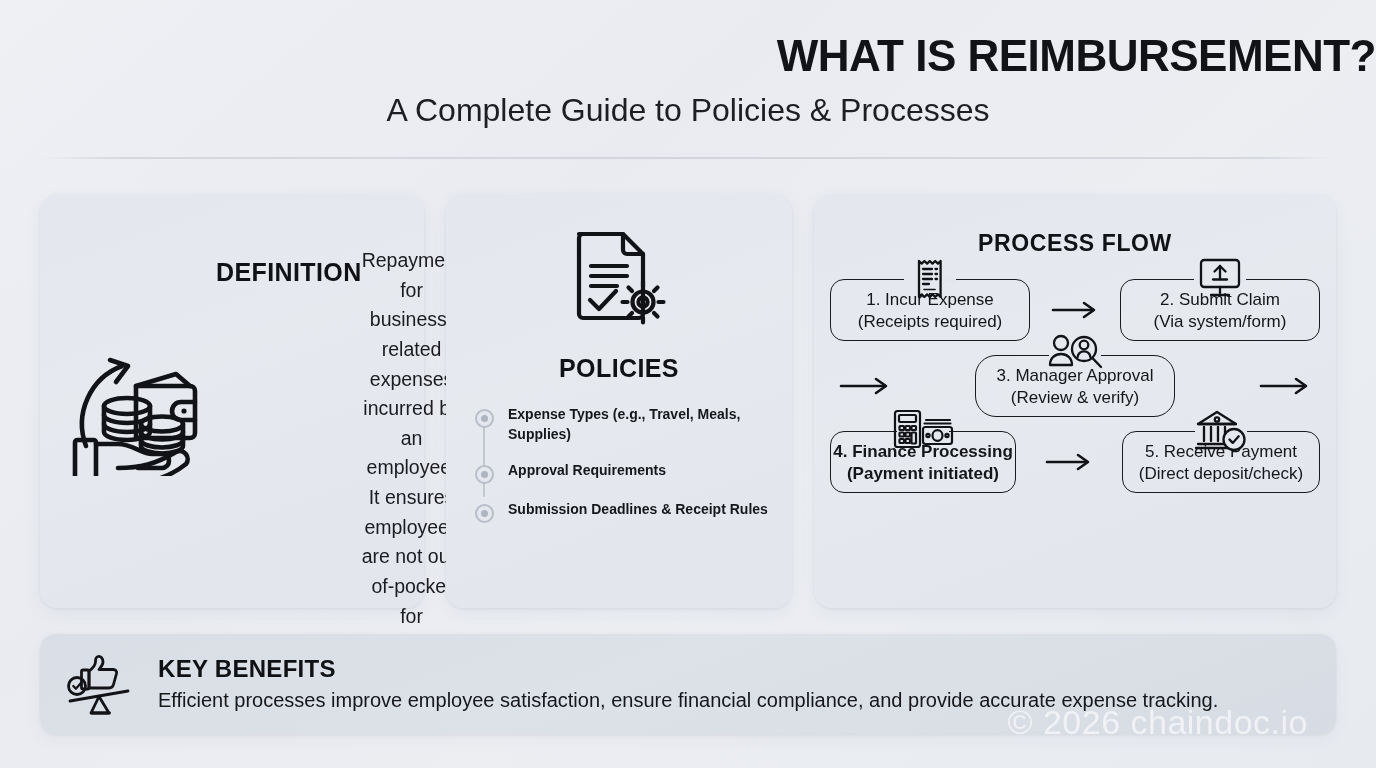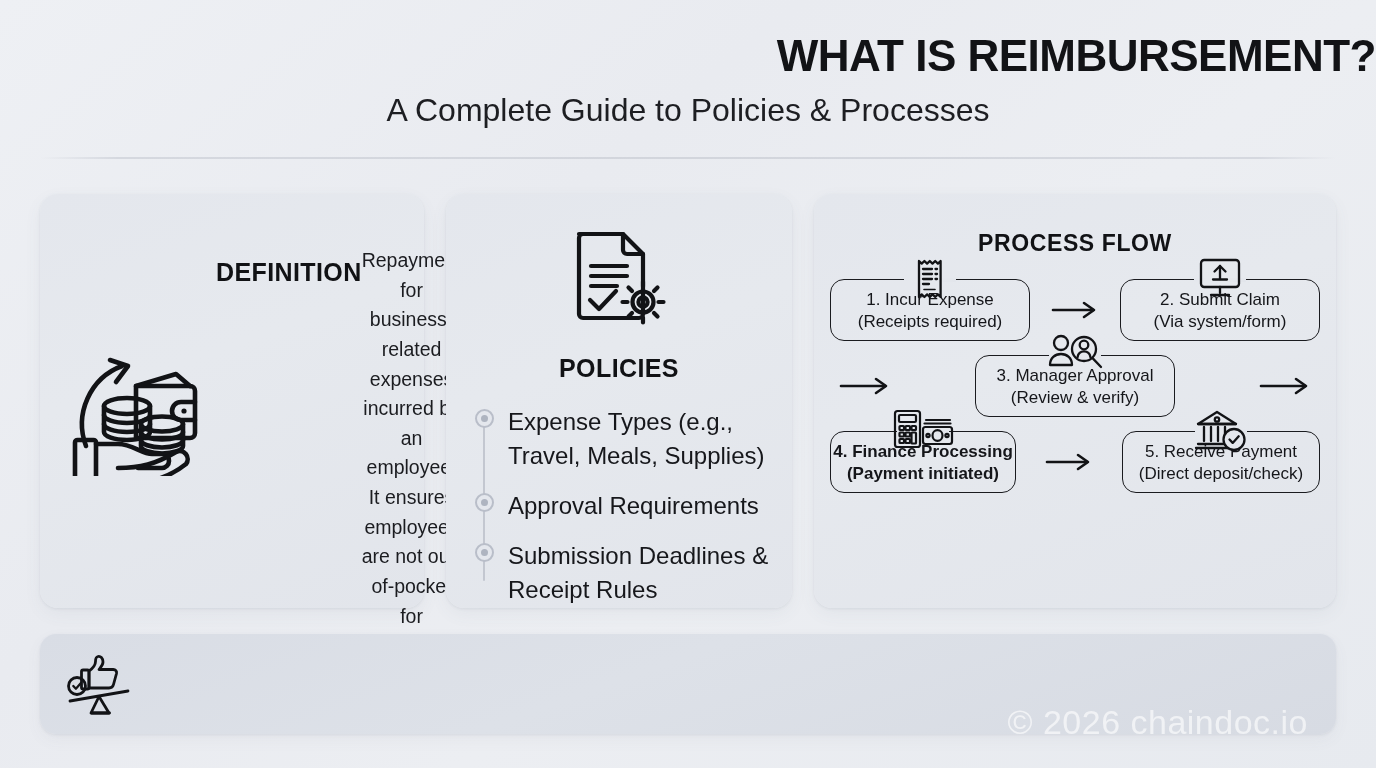--- a/index.html
+++ b/index.html
@@ -134,23 +134,24 @@
     margin-right: 14px;
     margin-left: 1px;
   }
   .policy-marker::after {
     content: "";
     width: 7px; height: 7px;
     border-radius: 50%;
     background: #aeb4c0;
   }
   .policy-text {
-    font-size: 24px;
+    font-size: 14px;
     line-height: 1.42;
     color: #16171b;
+    font-weight: bold;
   }
 
   
   .flow-title {
     text-align: center;
     font-size: 23px;
     font-weight: 700;
     letter-spacing: 0.6px;
     color: #111215;
     margin-top: 18px;
@@ -206,21 +207,21 @@
     line-height: 1.25;
     color: #15161a;
     text-align: center;
     white-space: nowrap;
   }
 
   .flow-arrow { flex: 0 0 auto; padding: 0 9px; line-height: 0; }
 
   .box-1 { width: 200px; }
   .box-2 { width: 200px; }
-  .box-3 { width: 200px; }
+  .box-3 { width: 200px; border-radius: 21px; }
   .box-4 { width: 186px; font-weight: bold; }
   .box-5 { width: 198px; }
 
   
   .benefits {
     position: absolute;
     left: 40px;
     right: 40px;
     top: 634px;
     height: 100px;
@@ -479,17 +480,21 @@
 
         <circle cx="11" cy="33" r="8.5"></circle>
         <path d="M7.3 33 l2.6 2.7 l4.8 -5.4" stroke-width="2.3"></path>
 
         <path d="M4 48 L62 38"></path>
 
         <path d="M33 43.5 L25 60 h18 z"></path>
         <path d="M25.5 60 h18"></path>
       </svg>
     </span>
+    <div class="benefits-text-wrap">
+      <div class="benefits-title">KEY BENEFITS</div>
+      <div class="benefits-body">Efficient processes improve employee satisfaction, ensure financial compliance, and provide accurate expense tracking.</div>
+    </div>
   </div>
 
   <div class="watermark">© 2026 chaindoc.io</div>
 
 </div>
 
 </body></html>

